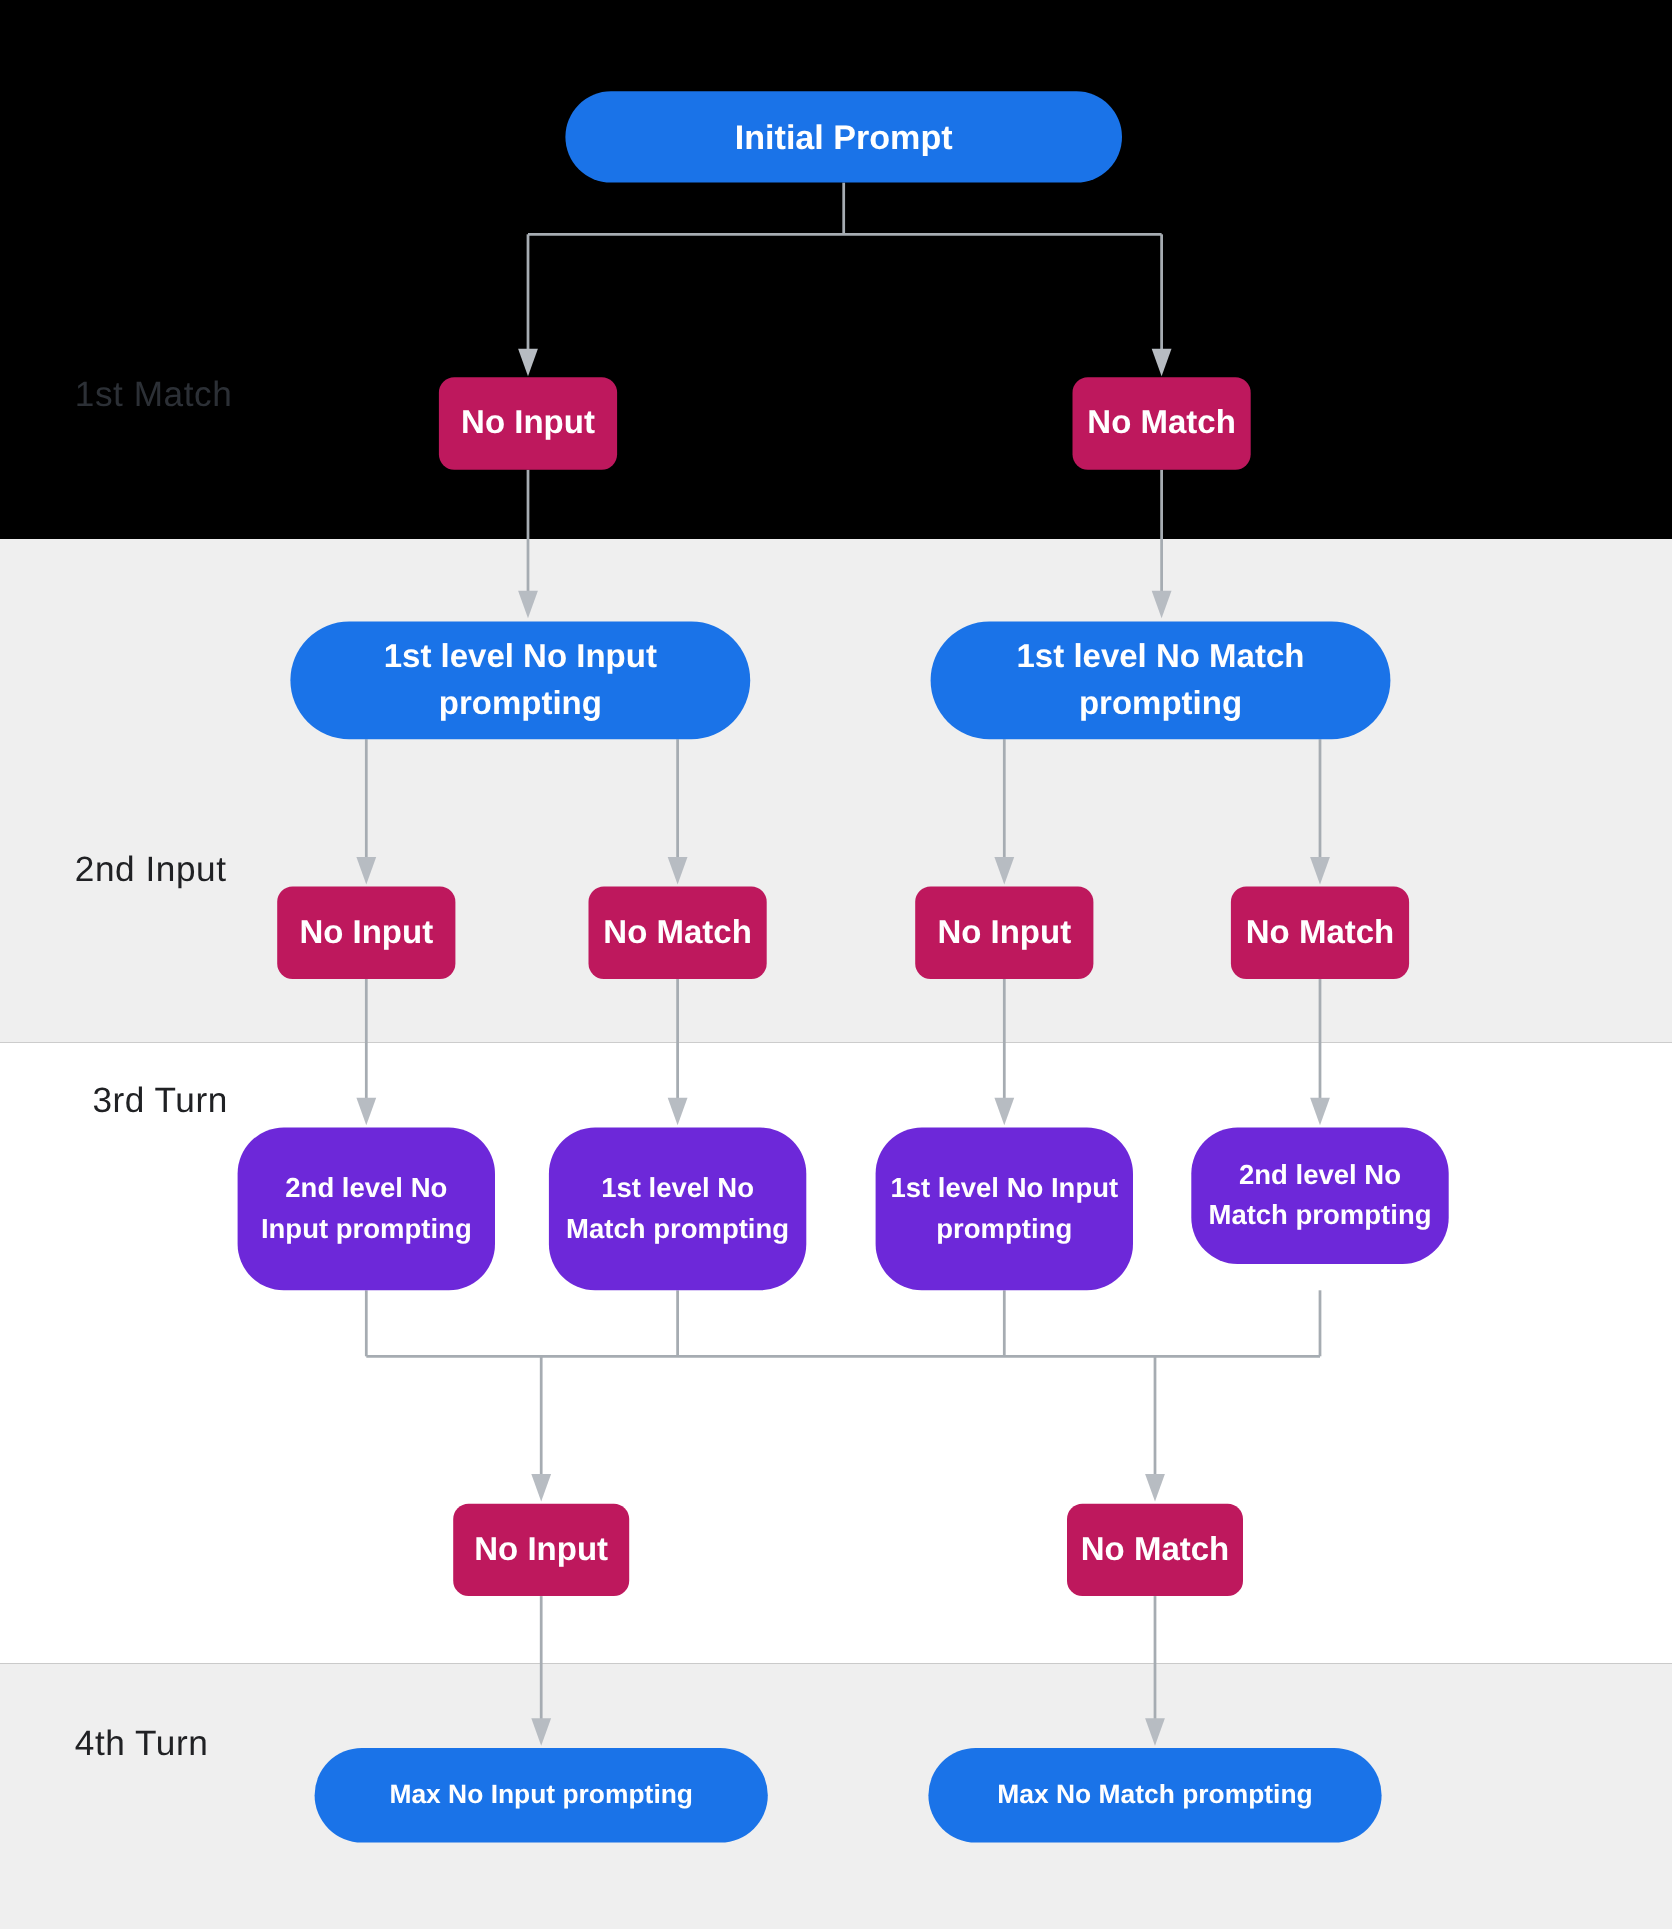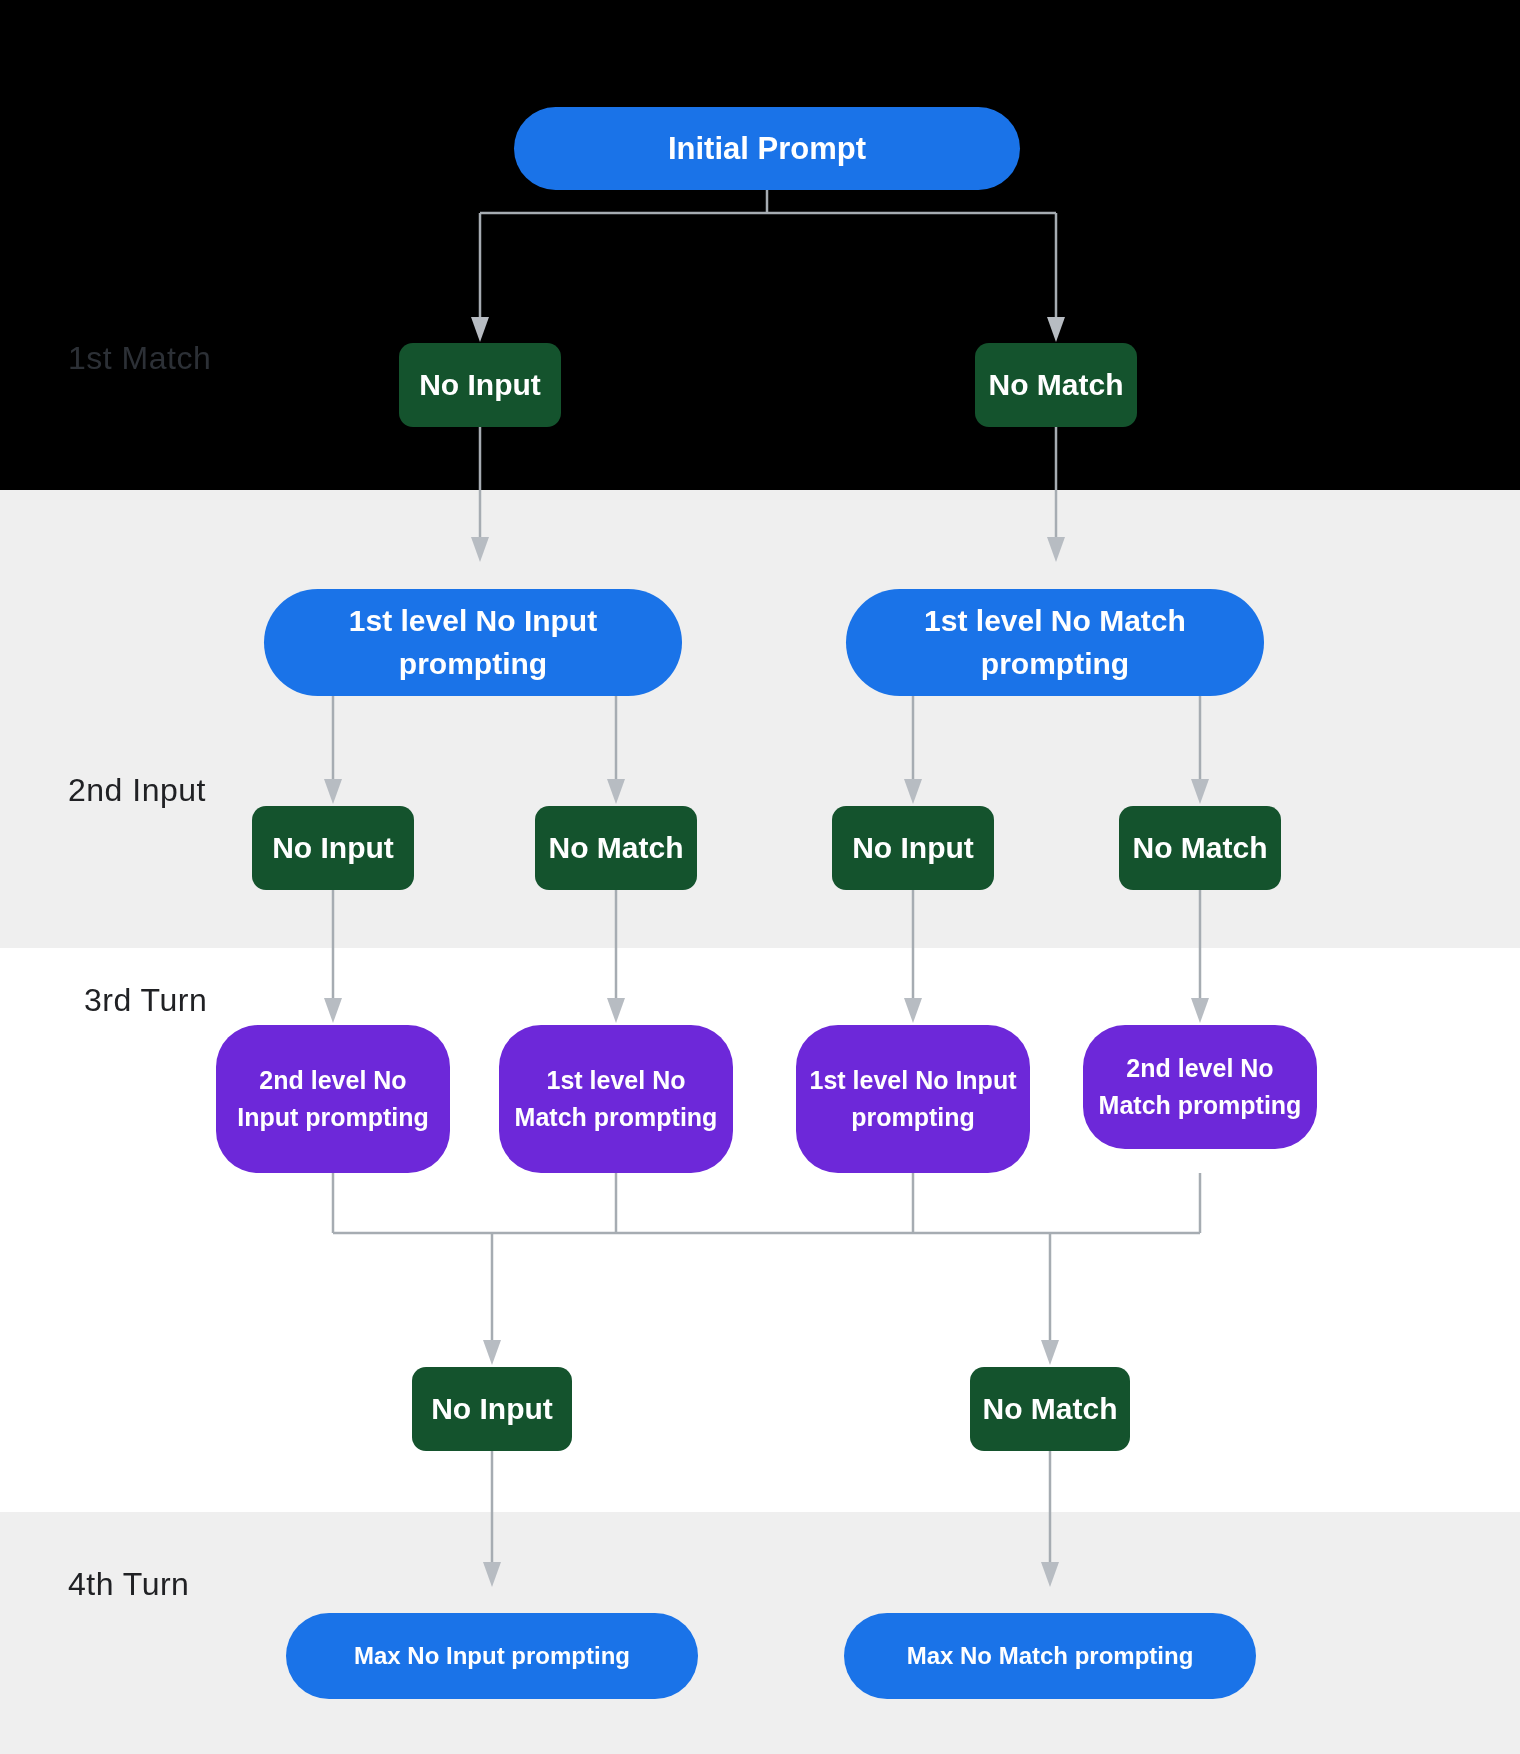--- a/index.html
+++ b/index.html
@@ -14,22 +14,22 @@
   #band-turn4{top:1512px;height:242px;background:#efefef;}
 
   #connector-layer{position:absolute;left:0;top:0;}
   #connector-layer path{stroke:#a6acb2;stroke-width:2.5;fill:none;}
   #connector-layer polygon{fill:#b7bcc2;}
 
   .node{
     position:absolute;display:flex;align-items:center;justify-content:center;
     text-align:center;color:#ffffff;font-weight:bold;box-sizing:border-box;
   }
-  .pill{background:#1a73e8;border-radius:999px;margin-top:24px;}
-  .event{background:#14532d;border-radius:14px;font-size:30px;}
+  .pill{background:#1a73e8;border-radius:999px;}
+  .event{background:#be185d;border-radius:14px;font-size:30px;}
   .bigbox{background:#6d28d9;border-radius:42px;font-size:25px;line-height:1.5;padding:0 10px;}
   .pill.two-line{font-size:30px;line-height:1.42;padding:0 30px;}
   .pill.one-line{font-size:24px;}
   #initial-prompt{font-size:31px;}
 
   .turn-label{
     position:absolute;font-size:32px;font-weight:400;color:#202124;
     white-space:nowrap;letter-spacing:0.5px;
   }
   #turn-label-1{color:#2c3036;}

